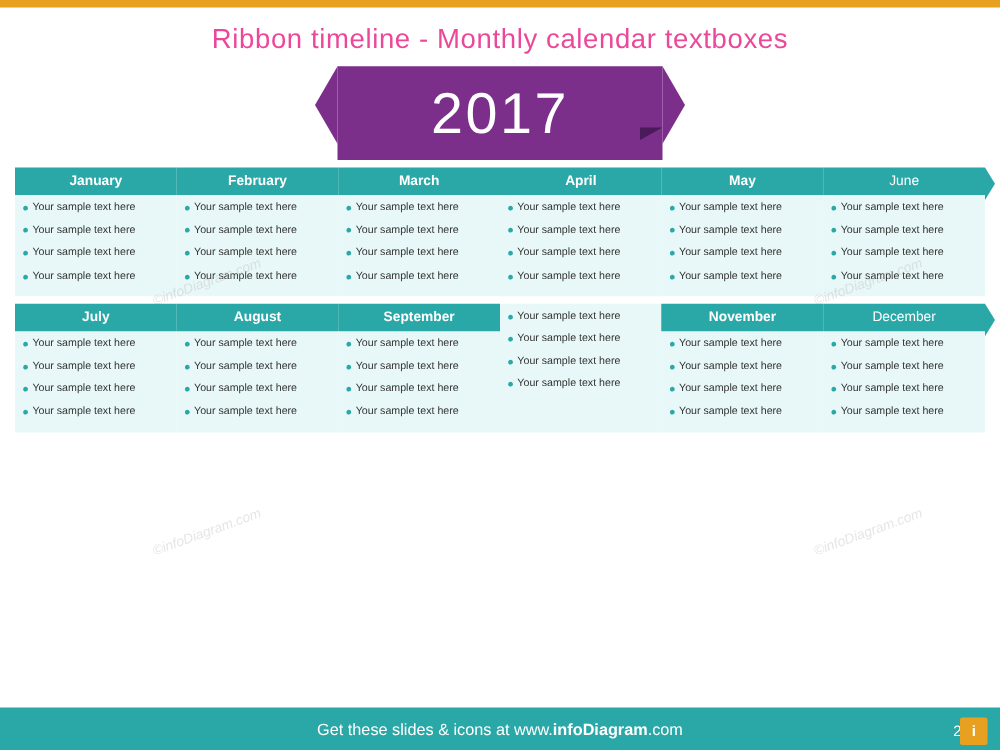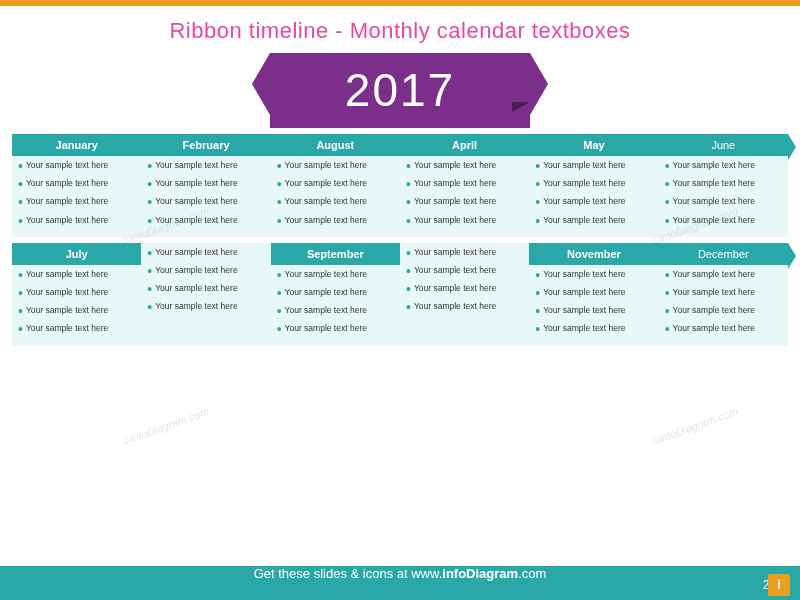--- a/index.html
+++ b/index.html
@@ -190,20 +190,21 @@
 
     
     .bottom-footer {
       position: absolute;
       bottom: 0;
       left: 0;
       right: 0;
       background: #2AA8A8;
       height: 34px;
       display: flex;
+      align-items: center;
       justify-content: center;
       color: white;
       font-size: 13px;
     }
 
     .bottom-footer .bold {
       font-weight: 700;
     }
 
     
@@ -291,128 +292,129 @@
             <span class="bullet-dot">•</span>
             <span>Your sample text here</span>
           </div>
           <div class="bullet-item">
             <span class="bullet-dot">•</span>
             <span>Your sample text here</span>
           </div>
         </div>
       </div>
       <div class="month-block">
+        <div class="month-header">March</div>
+        <div class="month-body">
+          <div class="bullet-item">
+            <span class="bullet-dot">•</span>
+            <span>Your sample text here</span>
+          </div>
+          <div class="bullet-item">
+            <span class="bullet-dot">•</span>
+            <span>Your sample text here</span>
+          </div>
+          <div class="bullet-item">
+            <span class="bullet-dot">•</span>
+            <span>Your sample text here</span>
+          </div>
+          <div class="bullet-item">
+            <span class="bullet-dot">•</span>
+            <span>Your sample text here</span>
+          </div>
+        </div>
+      </div>
+      <div class="month-block">
+        <div class="month-header">April</div>
+        <div class="month-body">
+          <div class="bullet-item">
+            <span class="bullet-dot">•</span>
+            <span>Your sample text here</span>
+          </div>
+          <div class="bullet-item">
+            <span class="bullet-dot">•</span>
+            <span>Your sample text here</span>
+          </div>
+          <div class="bullet-item">
+            <span class="bullet-dot">•</span>
+            <span>Your sample text here</span>
+          </div>
+          <div class="bullet-item">
+            <span class="bullet-dot">•</span>
+            <span>Your sample text here</span>
+          </div>
+        </div>
+      </div>
+      <div class="month-block">
+        <div class="month-header">May</div>
+        <div class="month-body">
+          <div class="bullet-item">
+            <span class="bullet-dot">•</span>
+            <span>Your sample text here</span>
+          </div>
+          <div class="bullet-item">
+            <span class="bullet-dot">•</span>
+            <span>Your sample text here</span>
+          </div>
+          <div class="bullet-item">
+            <span class="bullet-dot">•</span>
+            <span>Your sample text here</span>
+          </div>
+          <div class="bullet-item">
+            <span class="bullet-dot">•</span>
+            <span>Your sample text here</span>
+          </div>
+        </div>
+      </div>
+      <div class="month-block">
+        <div class="month-header-arrow">June</div>
+        <div class="month-body">
+          <div class="bullet-item">
+            <span class="bullet-dot">•</span>
+            <span>Your sample text here</span>
+          </div>
+          <div class="bullet-item">
+            <span class="bullet-dot">•</span>
+            <span>Your sample text here</span>
+          </div>
+          <div class="bullet-item">
+            <span class="bullet-dot">•</span>
+            <span>Your sample text here</span>
+          </div>
+          <div class="bullet-item">
+            <span class="bullet-dot">•</span>
+            <span>Your sample text here</span>
+          </div>
+        </div>
+      </div>
+    </div>
+
+  <div class="month-row" id="row2-container">
+      <div class="month-block">
+        <div class="month-header">July</div>
+        <div class="month-body">
+          <div class="bullet-item">
+            <span class="bullet-dot">•</span>
+            <span>Your sample text here</span>
+          </div>
+          <div class="bullet-item">
+            <span class="bullet-dot">•</span>
+            <span>Your sample text here</span>
+          </div>
+          <div class="bullet-item">
+            <span class="bullet-dot">•</span>
+            <span>Your sample text here</span>
+          </div>
+          <div class="bullet-item">
+            <span class="bullet-dot">•</span>
+            <span>Your sample text here</span>
+          </div>
+        </div>
+      </div>
+      <div class="month-block">
         <div class="month-header">August</div>
-        <div class="month-body">
-          <div class="bullet-item">
-            <span class="bullet-dot">•</span>
-            <span>Your sample text here</span>
-          </div>
-          <div class="bullet-item">
-            <span class="bullet-dot">•</span>
-            <span>Your sample text here</span>
-          </div>
-          <div class="bullet-item">
-            <span class="bullet-dot">•</span>
-            <span>Your sample text here</span>
-          </div>
-          <div class="bullet-item">
-            <span class="bullet-dot">•</span>
-            <span>Your sample text here</span>
-          </div>
-        </div>
-      </div>
-      <div class="month-block">
-        <div class="month-header">April</div>
-        <div class="month-body">
-          <div class="bullet-item">
-            <span class="bullet-dot">•</span>
-            <span>Your sample text here</span>
-          </div>
-          <div class="bullet-item">
-            <span class="bullet-dot">•</span>
-            <span>Your sample text here</span>
-          </div>
-          <div class="bullet-item">
-            <span class="bullet-dot">•</span>
-            <span>Your sample text here</span>
-          </div>
-          <div class="bullet-item">
-            <span class="bullet-dot">•</span>
-            <span>Your sample text here</span>
-          </div>
-        </div>
-      </div>
-      <div class="month-block">
-        <div class="month-header">May</div>
-        <div class="month-body">
-          <div class="bullet-item">
-            <span class="bullet-dot">•</span>
-            <span>Your sample text here</span>
-          </div>
-          <div class="bullet-item">
-            <span class="bullet-dot">•</span>
-            <span>Your sample text here</span>
-          </div>
-          <div class="bullet-item">
-            <span class="bullet-dot">•</span>
-            <span>Your sample text here</span>
-          </div>
-          <div class="bullet-item">
-            <span class="bullet-dot">•</span>
-            <span>Your sample text here</span>
-          </div>
-        </div>
-      </div>
-      <div class="month-block">
-        <div class="month-header-arrow">June</div>
-        <div class="month-body">
-          <div class="bullet-item">
-            <span class="bullet-dot">•</span>
-            <span>Your sample text here</span>
-          </div>
-          <div class="bullet-item">
-            <span class="bullet-dot">•</span>
-            <span>Your sample text here</span>
-          </div>
-          <div class="bullet-item">
-            <span class="bullet-dot">•</span>
-            <span>Your sample text here</span>
-          </div>
-          <div class="bullet-item">
-            <span class="bullet-dot">•</span>
-            <span>Your sample text here</span>
-          </div>
-        </div>
-      </div>
-    </div>
-
-  <div class="month-row" id="row2-container">
-      <div class="month-block">
-        <div class="month-header">July</div>
-        <div class="month-body">
-          <div class="bullet-item">
-            <span class="bullet-dot">•</span>
-            <span>Your sample text here</span>
-          </div>
-          <div class="bullet-item">
-            <span class="bullet-dot">•</span>
-            <span>Your sample text here</span>
-          </div>
-          <div class="bullet-item">
-            <span class="bullet-dot">•</span>
-            <span>Your sample text here</span>
-          </div>
-          <div class="bullet-item">
-            <span class="bullet-dot">•</span>
-            <span>Your sample text here</span>
-          </div>
-        </div>
-      </div>
-      <div class="month-block">
         <div class="month-body">
           <div class="bullet-item">
             <span class="bullet-dot">•</span>
             <span>Your sample text here</span>
           </div>
           <div class="bullet-item">
             <span class="bullet-dot">•</span>
             <span>Your sample text here</span>
           </div>
           <div class="bullet-item">

